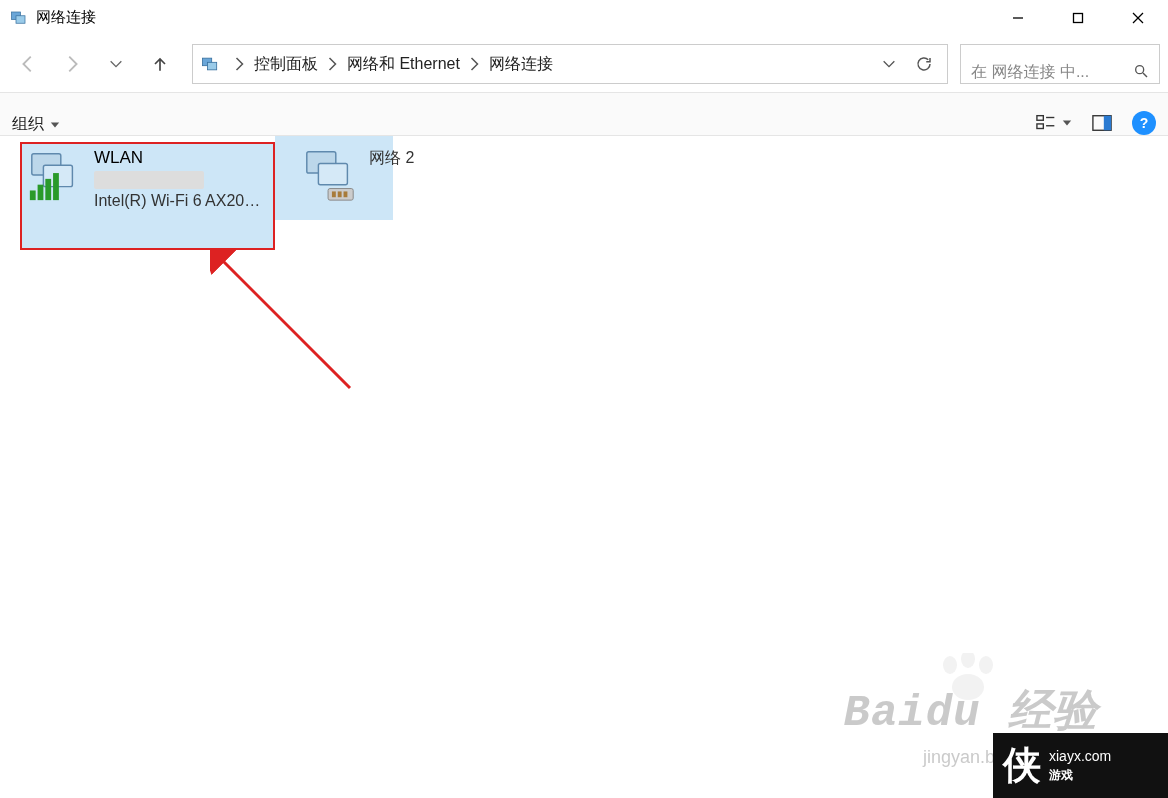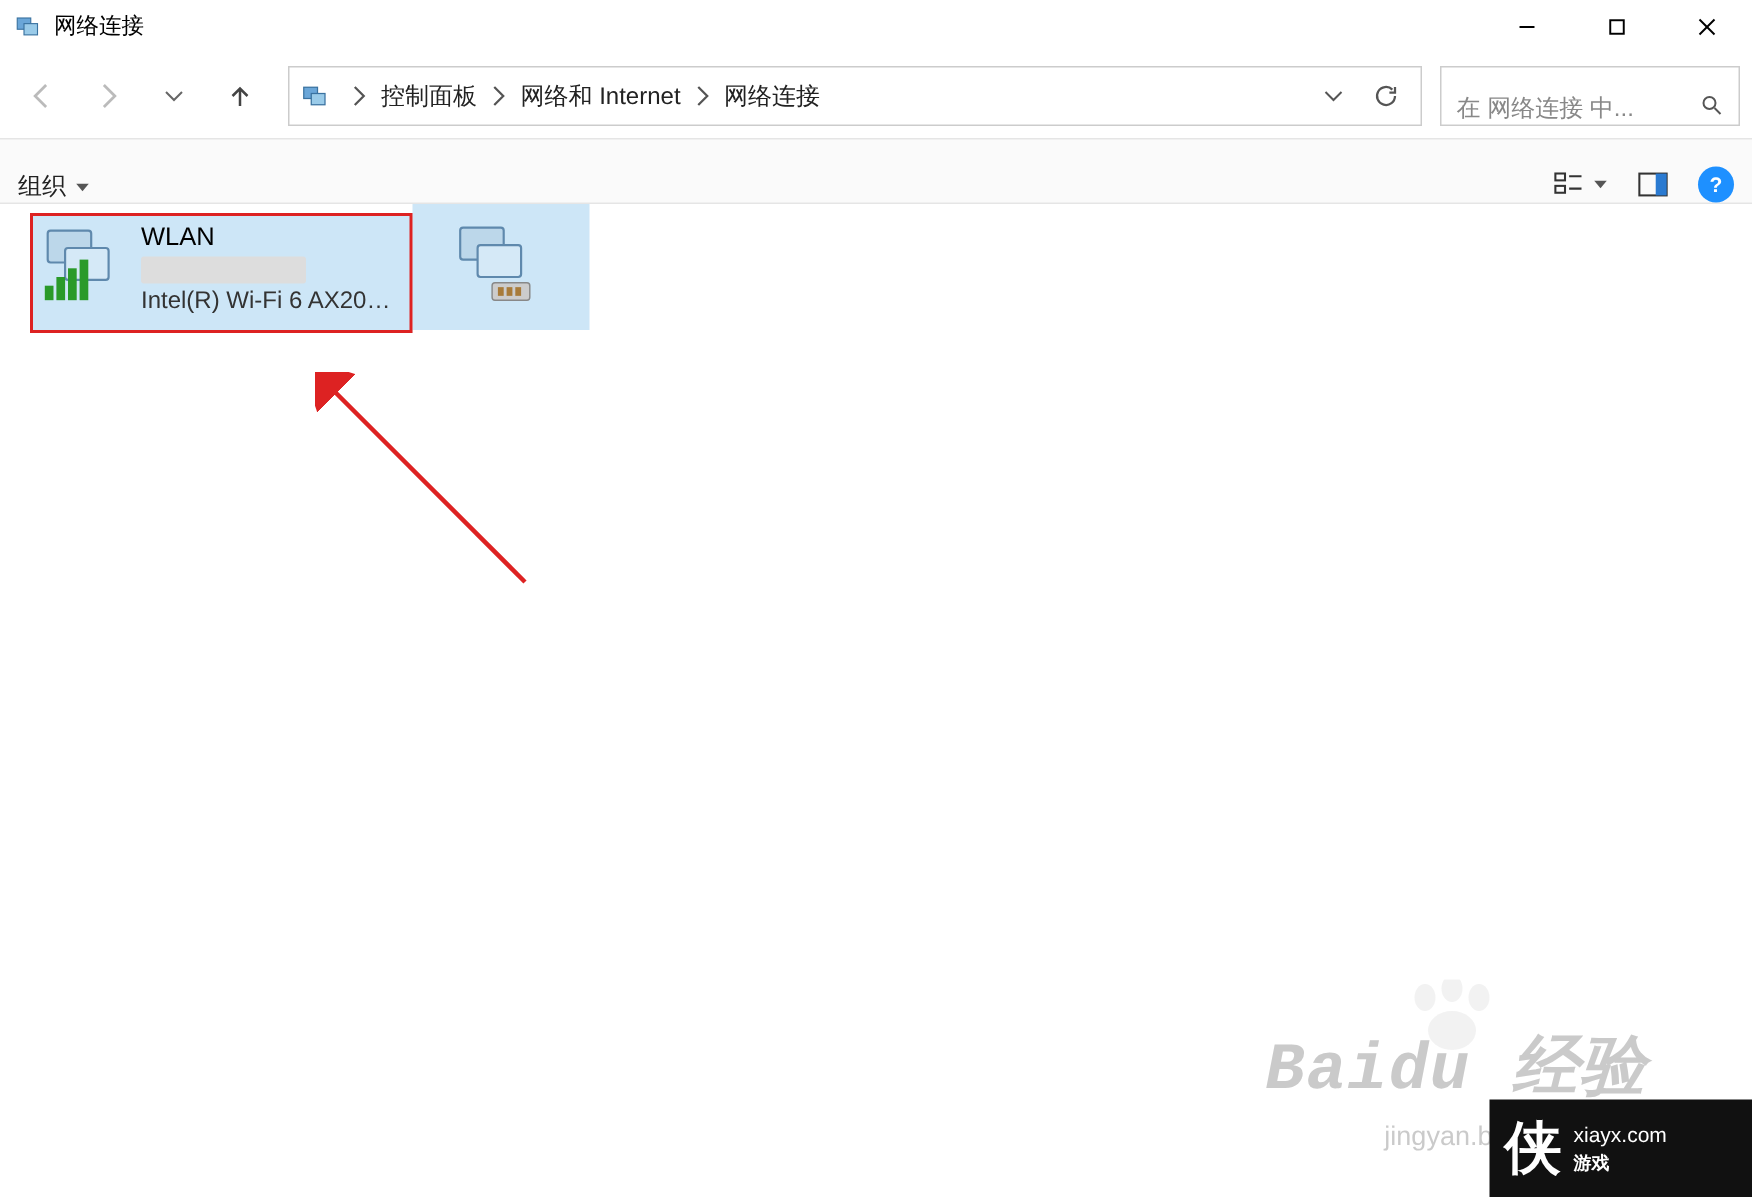--- a/index.html
+++ b/index.html
@@ -134,21 +134,21 @@
 
   
   .content {
     position: relative;
     padding: 6px 0 0 20px;
     display: flex;
     gap: 20px;
   }
   .conn-item {
     width: 375px;
-    height: 80px;
+    height: 108px;
     display: flex;
     align-items: flex-start;
     padding: 4px 6px;
     gap: 10px;
     position: relative;
   }
   .conn-item.selected {
     background: #cde6f7;
   }
   .conn-icon {
@@ -268,21 +268,21 @@
       <svg width="9" height="14" viewBox="0 0 8 14">
           <path d="M1 1 L7 7 L1 13" fill="none" stroke="#555" stroke-width="1.5"></path>
         </svg>
     </span>
     <span class="crumb">控制面板</span>
     <span class="crumb-sep">
       <svg width="9" height="14" viewBox="0 0 8 14">
           <path d="M1 1 L7 7 L1 13" fill="none" stroke="#555" stroke-width="1.5"></path>
         </svg>
     </span>
-    <span class="crumb">网络和 Internet</span>
+    <span class="crumb">网络和 Ethernet</span>
     <span class="crumb-sep">
       <svg width="9" height="14" viewBox="0 0 8 14">
           <path d="M1 1 L7 7 L1 13" fill="none" stroke="#555" stroke-width="1.5"></path>
         </svg>
     </span>
     <span class="crumb">网络连接</span>
 
     <div class="addr-right">
       <span class="addr-chev">
         <svg width="16" height="16" viewBox="0 0 24 24">
@@ -365,20 +365,21 @@
       <svg viewBox="0 0 60 60">
         <rect x="6" y="6" width="30" height="22" rx="2" fill="#bcd7ea" stroke="#5f89ad" stroke-width="1.5"></rect>
         <rect x="18" y="18" width="30" height="22" rx="2" fill="#d5e9f7" stroke="#5f89ad" stroke-width="1.5"></rect>
         <rect x="28" y="44" width="26" height="12" rx="2" fill="#ccc" stroke="#888"></rect>
         <rect x="32" y="47" width="4" height="6" fill="#a87b3a"></rect>
         <rect x="38" y="47" width="4" height="6" fill="#a87b3a"></rect>
         <rect x="44" y="47" width="4" height="6" fill="#a87b3a"></rect>
       </svg>
     </div>
     <div class="conn-text">
+      <div class="conn-status">网络 2</div>
     </div>
   </div>
 </div>
 
 <svg class="arrow-anno" width="160" height="160">
   <defs>
     <marker id="ah" markerWidth="12" markerHeight="12" refX="2" refY="6" orient="auto">
       <path d="M0 0 L12 6 L0 12 Z" fill="#d22"></path>
     </marker>
   </defs>

